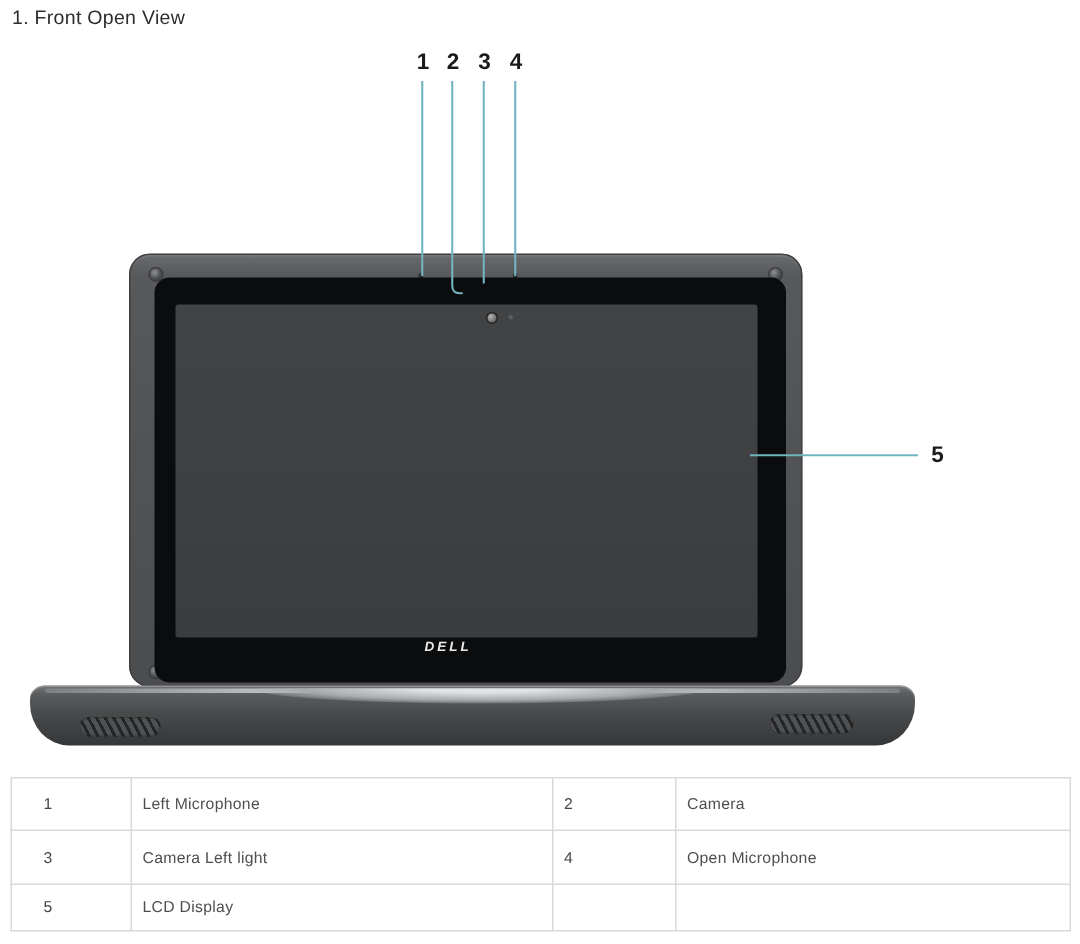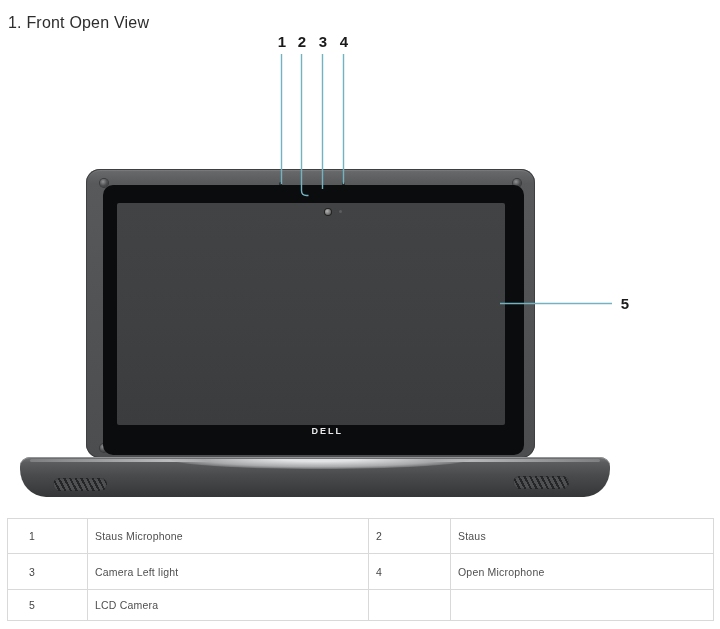--- a/index.html
+++ b/index.html
@@ -2,21 +2,21 @@
 <html><head>
 <meta charset="utf-8">
 <style>
   html,body{margin:0;padding:0;background:#ffffff;}
   .stage{
     position:relative;width:720px;height:629px;background:#ffffff;overflow:hidden;
     font-family:"Liberation Sans",sans-serif;
   }
   
   .page-title{
-    position:absolute;left:8px;top:14px;font-size:16px;line-height:18px;
+    position:absolute;left:8px;top:3px;font-size:13px;line-height:18px;
     color:#2d2d2d;font-weight:400;letter-spacing:.2px;
   }
   
   .co-num{
     position:absolute;width:16px;text-align:center;font-size:15px;font-weight:700;
     color:#1a1a1a;line-height:16px;
   }
   .co-1{left:274px;top:34px;}
   .co-2{left:294px;top:34px;}
   .co-3{left:315px;top:34px;}
@@ -34,21 +34,22 @@
   .bezel{
     position:absolute;left:17px;top:16px;width:421px;height:270px;border-radius:10px;
     background:#0b0c0d;
   }
   .screen{
     position:absolute;left:14px;top:18px;width:388px;height:222px;border-radius:2px;
     background:linear-gradient(180deg,#424345 0%,#3f4041 55%,#3b3c3e 100%);
   }
   .dell-logo{
     position:absolute;left:180px;top:240px;width:60px;height:13px;line-height:13px;
-    text-align:right;color:#e9e9ea;font-size:9px;font-weight:700;letter-spacing:2px;
+    text-align:left;color:#e9e9ea;font-size:9px;font-weight:700;letter-spacing:2px;
+    font-style:italic;
   }
   .screw{
     position:absolute;width:8px;height:8px;border-radius:50%;
     background:radial-gradient(circle at 38% 34%,#919295 0%,#4c4d4f 55%,#323335 100%);
     box-shadow:0 0 0 1px #3a3b3d;
   }
   .screw.tl{left:14px;top:10px;} .screw.tr{left:427px;top:10px;}
   .screw.bl{left:14px;top:275px;} .screw.br{left:427px;top:275px;}
   .mic-dot{
     position:absolute;width:3px;height:4px;border-radius:2px;background:#2d2e30;
@@ -145,32 +146,32 @@
   <table class="legend">
     <colgroup>
       <col style="width:80px">
         <col style="width:281px">
         <col style="width:82px">
         <col style="width:263px">
     </colgroup>
     <tbody>
       <tr class="r1">
         <td class="numcell first-num">1</td>
-        <td>Staus Microphone</td>
+        <td>Left Microphone</td>
         <td class="numcell">2</td>
-        <td>Staus</td>
+        <td>Camera</td>
       </tr>
       <tr class="r2">
         <td class="numcell first-num">3</td>
         <td>Camera Left light</td>
         <td class="numcell">4</td>
         <td>Open Microphone</td>
       </tr>
       <tr class="r3">
         <td class="numcell first-num">5</td>
-        <td>LCD Camera</td>
+        <td>LCD Display</td>
         <td class="numcell"></td>
         <td></td>
       </tr>
     </tbody>
   </table>
 
 </div>
 
 </body></html>

